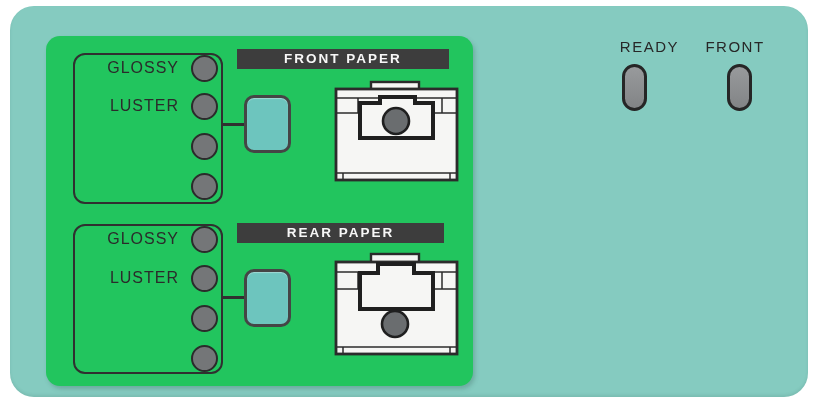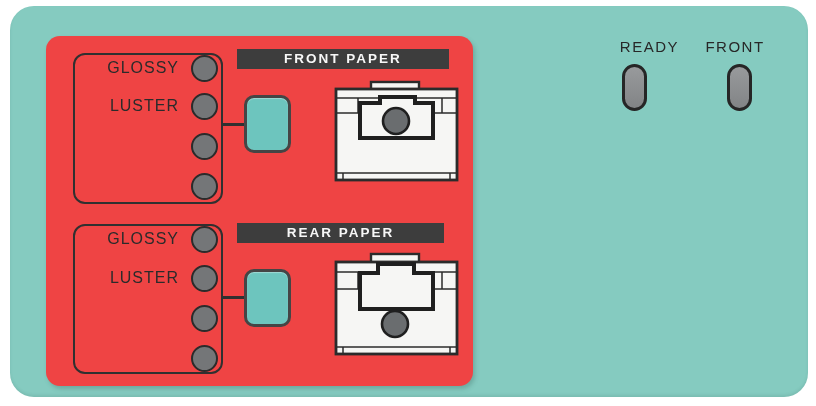--- a/index.html
+++ b/index.html
@@ -7,21 +7,21 @@
     width:816px; height:406px; position:relative; overflow:hidden;
     font-family:"Liberation Sans", sans-serif;
     -webkit-font-smoothing:antialiased;
   }
   .board {
     position:absolute; left:10px; top:6px; width:798px; height:391px;
     background:#85cbc0; border-radius:24px;
     box-shadow: inset 0 -2px 3px rgba(40,80,72,.12);
   }
   .panel {
-    position:absolute; background:#ef4444; border-radius:14px;
+    position:absolute; background:#22c55e; border-radius:14px;
     box-shadow:2px 3px 4px rgba(55,100,90,.30);
   }
   .paper-panel { left:36px; top:30px; width:427px; height:350px; }
   .ink-panel   { left:482px; top:123px; width:298px; height:255px; }
 
   .media-box {
     position:absolute; width:150px; height:151px; box-sizing:border-box;
     border:2.5px solid #303030; border-radius:12px;
   }
   .opt-label {

